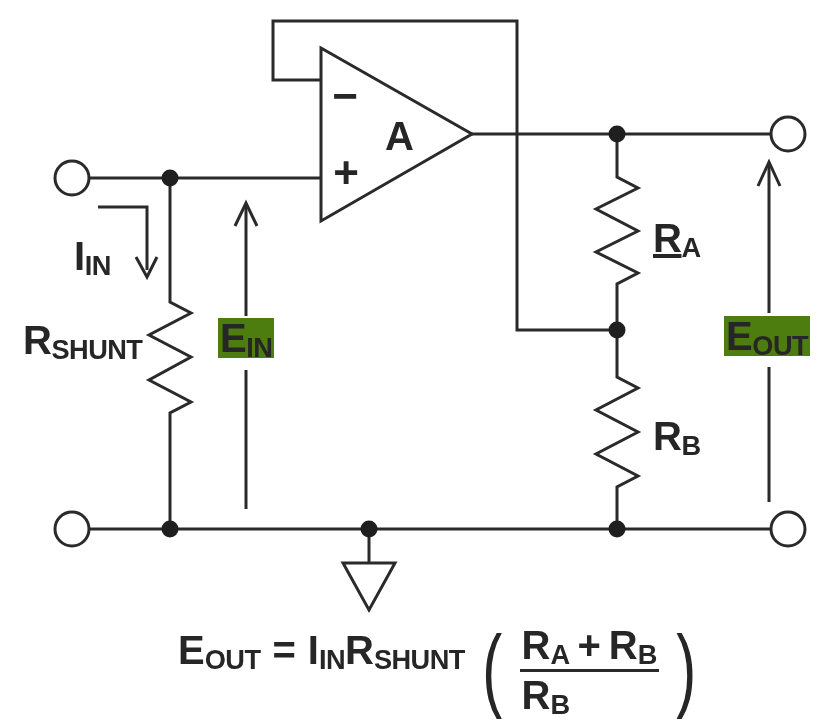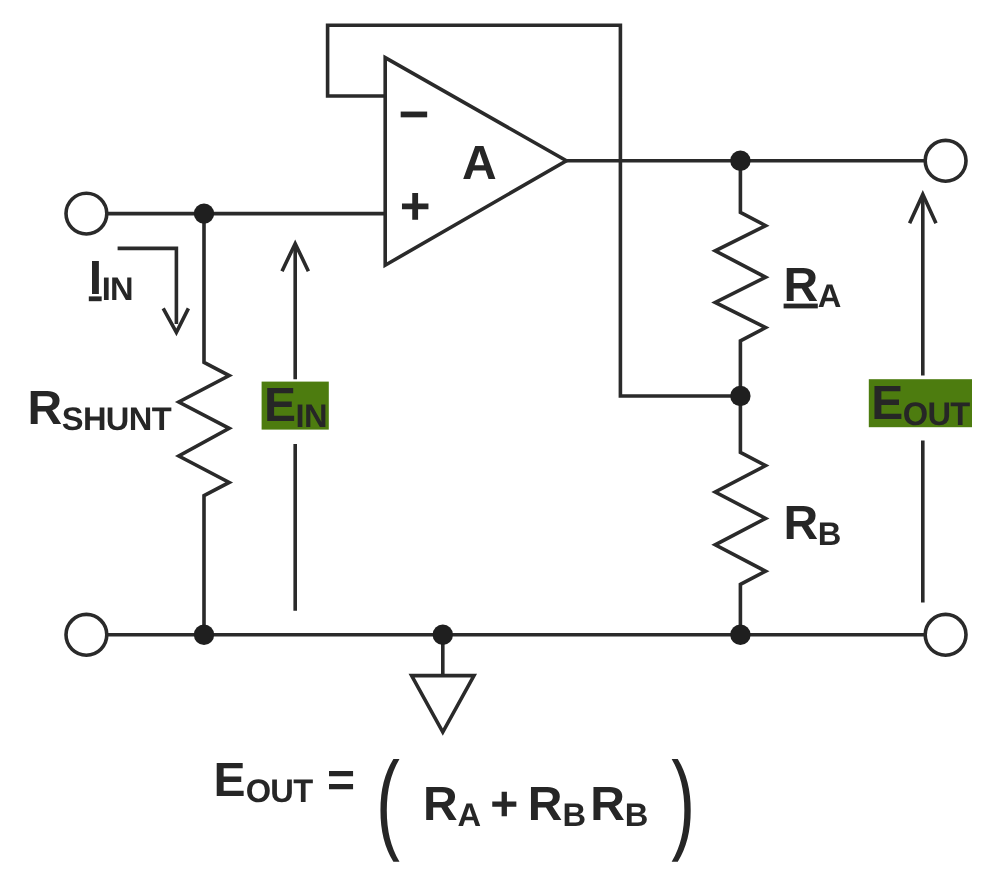--- a/index.html
+++ b/index.html
@@ -81,21 +81,22 @@
     top: -18px;
   }
   .formula .paren {
     font-size: 92px;
     font-weight: 400;
     line-height: 1;
     transform: scaleX(0.65);
   }
   .frac {
     display: inline-flex;
-    align-items: flex-end;
+    flex-direction: column;
+    align-items: flex-start;
     line-height: 1;
     transform: translateY(2px);
   }
   .frac .bar {
     align-self: stretch;
     height: 3px;
     background: #2a2a2a;
     margin: 4px 0 3px;
   }
   .frac .num, .frac .den { line-height: 1; padding: 0 2px; }
@@ -146,35 +147,36 @@
     <circle class="terminal" cx="72" cy="178" r="17"></circle>
     <circle class="terminal" cx="788" cy="134" r="17"></circle>
     <circle class="terminal" cx="72" cy="529" r="17"></circle>
     <circle class="terminal" cx="788" cy="529" r="17"></circle>
   </svg>
 
   <div class="sign" style="left:328px; top:76px; width:34px; height:40px;">−</div>
   <div class="sign" style="left:329px; top:152px; width:34px; height:42px;">+</div>
   <div class="lbl" style="left:385px; top:116px;">A</div>
 
-  <div class="lbl" style="left:74px; top:212px;text-decoration:underline;"><span>I</span><span class="sub">IN</span></div>
+  <div class="lbl" style="left:74px; top:236px;"><span>I</span><span class="sub">IN</span></div>
 
   <div class="lbl" style="left:23px; top:320px;"><span>R</span><span class="sub">SHUNT</span></div>
 
   <div class="lbl onwire" style="left:218px; top:318px;"><span>E</span><span class="sub">IN</span></div>
 
   <div class="lbl onwire" style="left:724px; top:316px;"><span>E</span><span class="sub">OUT</span></div>
 
   <div class="lbl" style="left:653px; top:218px;text-decoration:underline;"><span>R</span><span class="sub">A</span></div>
 
   <div class="lbl" style="left:653px; top:416px;"><span>R</span><span class="sub">B</span></div>
 
   <div class="formula">
     <span class="t"><span>E</span><span class="sub">OUT</span></span>
     <span class="t">=</span>
+    <span class="t"><span>I</span><span class="sub">IN</span><span>R</span><span class="sub">SHUNT</span></span>
     <span class="paren">(</span>
     <span class="frac">
       <span class="num"><span>R</span><span class="sub">A</span><span class="plus-op">+</span><span>R</span><span class="sub">B</span></span>
       <span class="bar"></span>
       <span class="den"><span>R</span><span class="sub">B</span></span>
     </span>
     <span class="paren">)</span>
   </div>
 
 </div>

